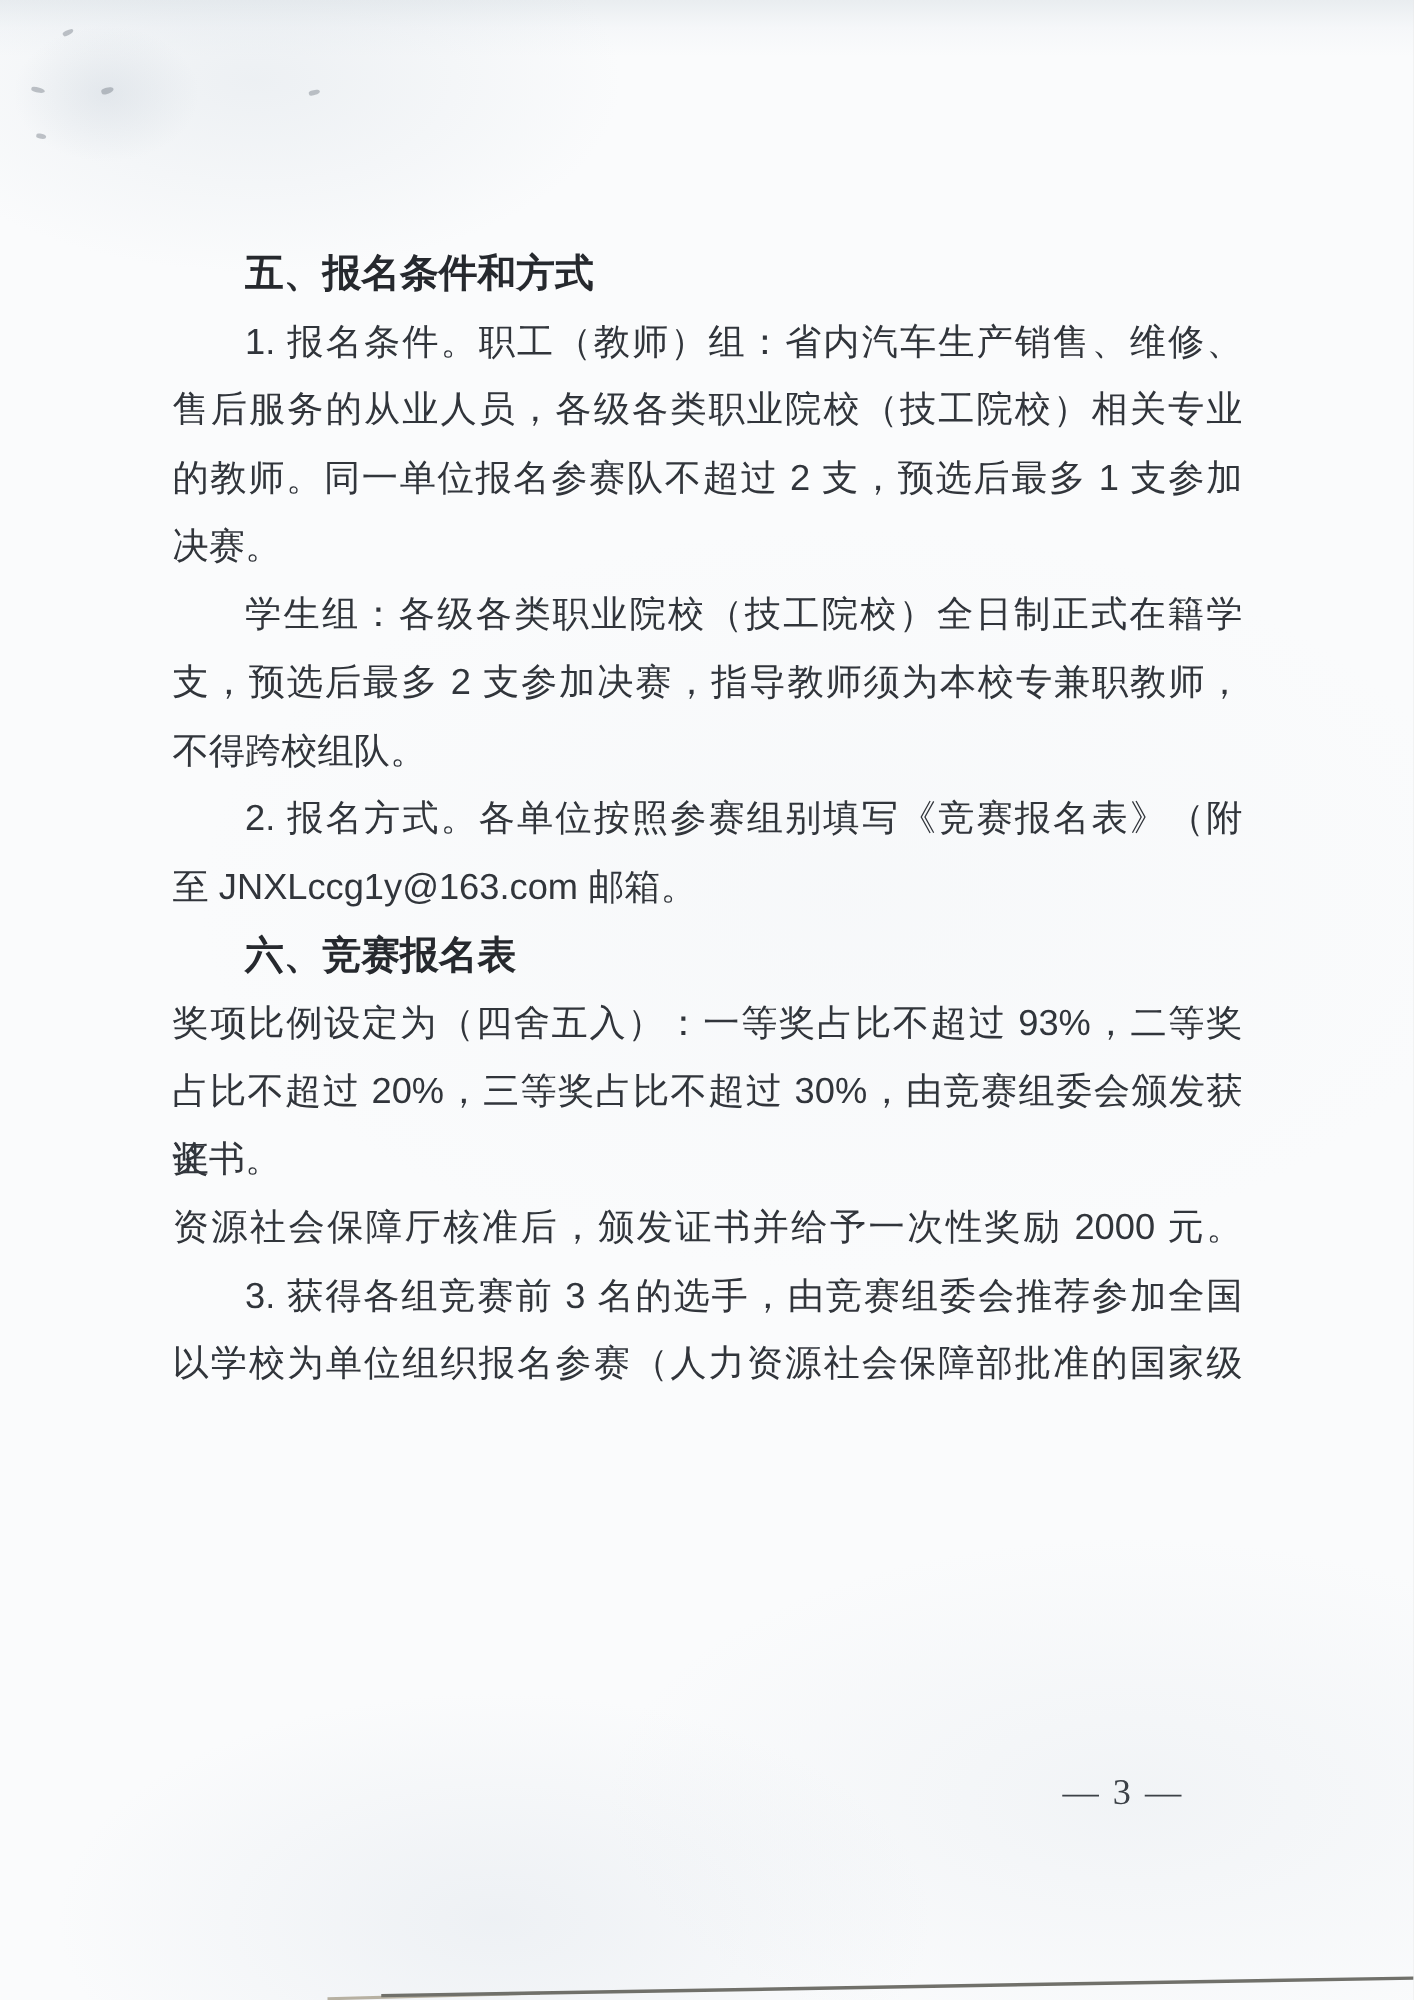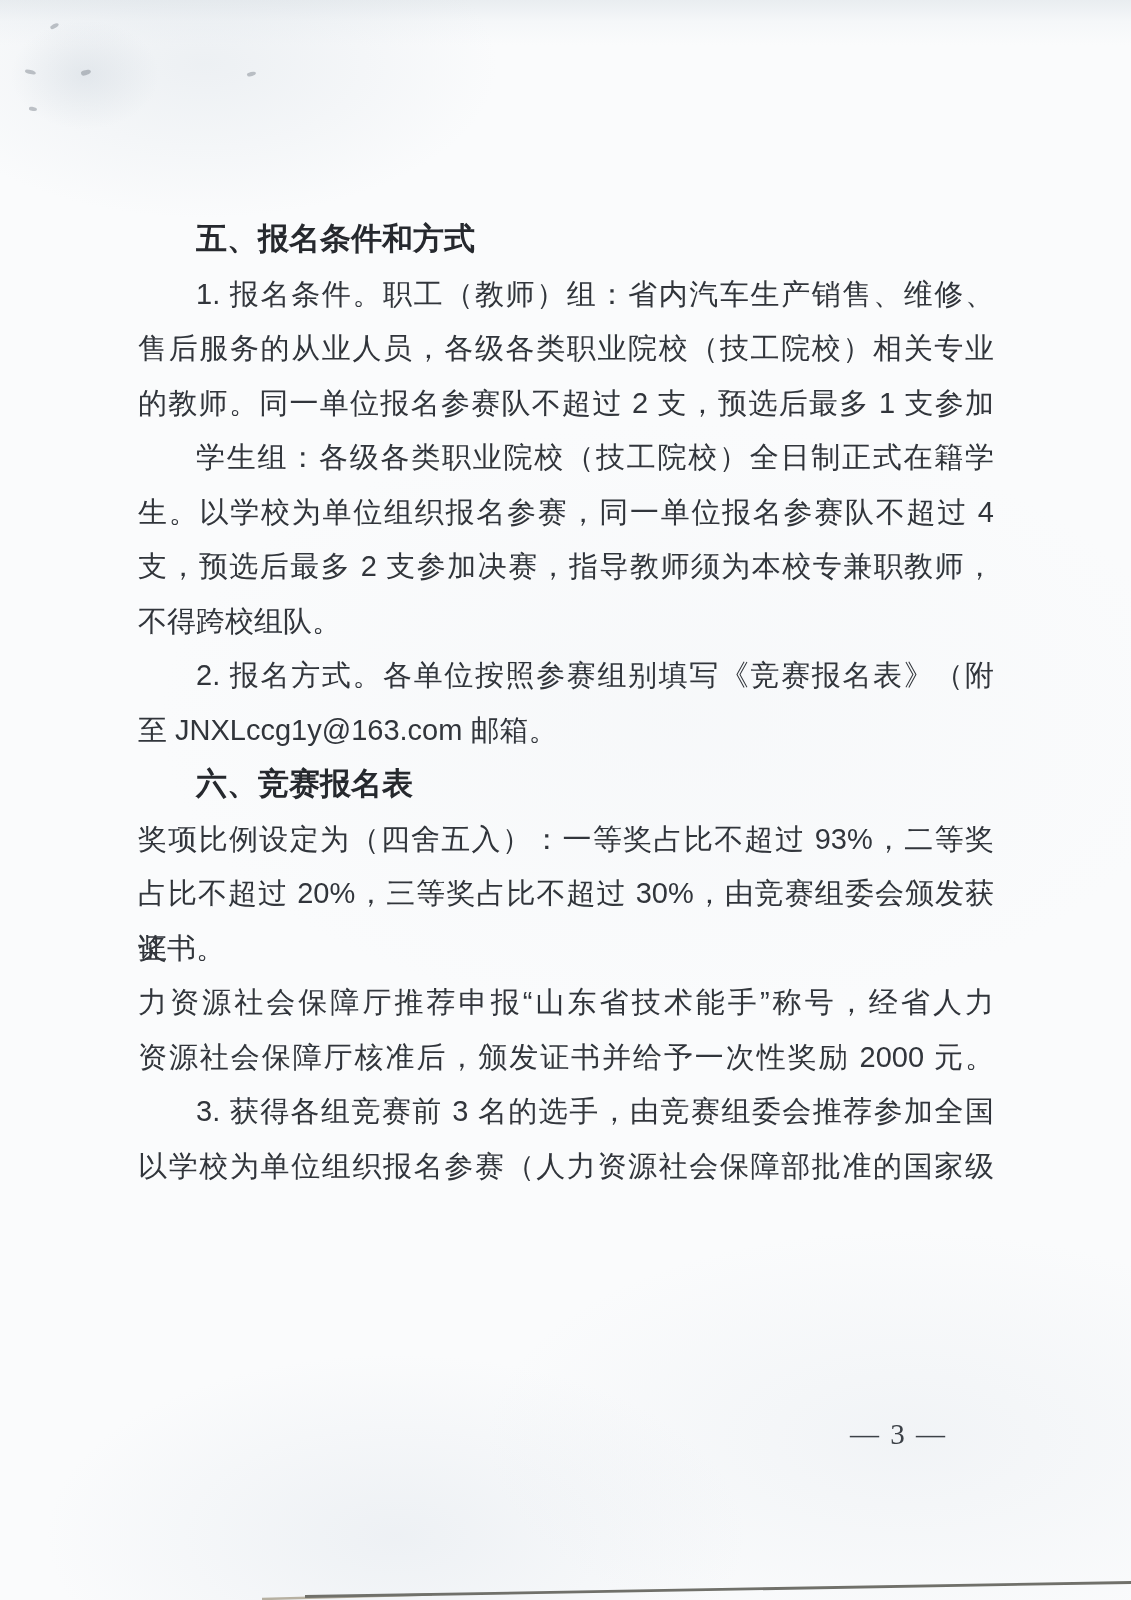--- a/index.html
+++ b/index.html
@@ -17,21 +17,21 @@
       radial-gradient(ellipse 420px 220px at 18% 4%, rgba(206,215,223,0.30), rgba(206,215,223,0) 70%),
       radial-gradient(ellipse 500px 260px at 35% 96%, rgba(205,214,224,0.28), rgba(205,214,224,0) 70%),
       radial-gradient(ellipse 600px 300px at 80% 90%, rgba(210,218,226,0.22), rgba(210,218,226,0) 70%),
       radial-gradient(ellipse 700px 400px at 60% 45%, rgba(222,228,234,0.12), rgba(222,228,234,0) 75%),
       linear-gradient(180deg, #e9edf0 0px, #f5f7f9 22px, #fafbfc 45px, #fafbfc 100%);
     font-family: "Liberation Serif", serif;
   }
   .content {
     position: absolute;
     left: 138px;
-    top: 212px;
+    top: 192px;
     width: 856px;
   }
   .line {
     height: 54.5px;
     line-height: 54.5px;
     font-size: 29px;
     color: #31353b;
     font-family: Liberation Sans, sans-serif;
     white-space: normal;
   }
@@ -94,31 +94,30 @@
   <span class="smudge s2"></span>
   <span class="smudge s3"></span>
   <span class="smudge s4"></span>
   <span class="smudge s5"></span>
 
   <div class="content">
       <div class="line heading">五、报名条件和方式</div>
       <div class="line body-indent-justify">1. 报名条件。职工（教师）组：省内汽车生产销售、维修、</div>
       <div class="line body-justify">售后服务的从业人员，各级各类职业院校（技工院校）相关专业</div>
       <div class="line body-justify">的教师。同一单位报名参赛队不超过 2 支，预选后最多 1 支参加</div>
+      <div class="line body">决赛。</div>
       <div class="line body-indent-justify">学生组：各级各类职业院校（技工院校）全日制正式在籍学</div>
-      <div class="line body-justify">生。以学校为单位组织报名参赛，同一单位报名参赛队不超过 4</div>
       <div class="line body-justify">支，预选后最多 2 支参加决赛，指导教师须为本校专兼职教师，</div>
       <div class="line body">不得跨校组队。</div>
       <div class="line body-indent-justify">2. 报名方式。各单位按照参赛组别填写《竞赛报名表》（附</div>
       <div class="line body">至 JNXLccg1y@163.com 邮箱。</div>
       <div class="line heading">六、竞赛报名表</div>
       <div class="line body-justify">奖项比例设定为（四舍五入）：一等奖占比不超过 93%，二等奖</div>
       <div class="line body-justify">占比不超过 20%，三等奖占比不超过 30%，由竞赛组委会颁发获奖</div>
       <div class="line body">证书。</div>
-      <div class="line body-justify">力资源社会保障厅推荐申报“山东省技术能手”称号，经省人力</div>
       <div class="line body-justify">资源社会保障厅核准后，颁发证书并给予一次性奖励 2000 元。</div>
       <div class="line body-indent-justify">3. 获得各组竞赛前 3 名的选手，由竞赛组委会推荐参加全国</div>
       <div class="line body-justify">以学校为单位组织报名参赛（人力资源社会保障部批准的国家级</div>
     </div>
 
   <div class="page-number">— 3 —</div>
 
   <svg class="paper-edge" width="1131" height="1600" viewBox="0 0 1131 1600">
     <line x1="262" y1="1599" x2="432" y2="1594.5" stroke="#b7b1a2" stroke-width="2.5"></line>
     <line x1="305" y1="1596.5" x2="1131" y2="1582.5" stroke="#70706a" stroke-width="2.8"></line>

